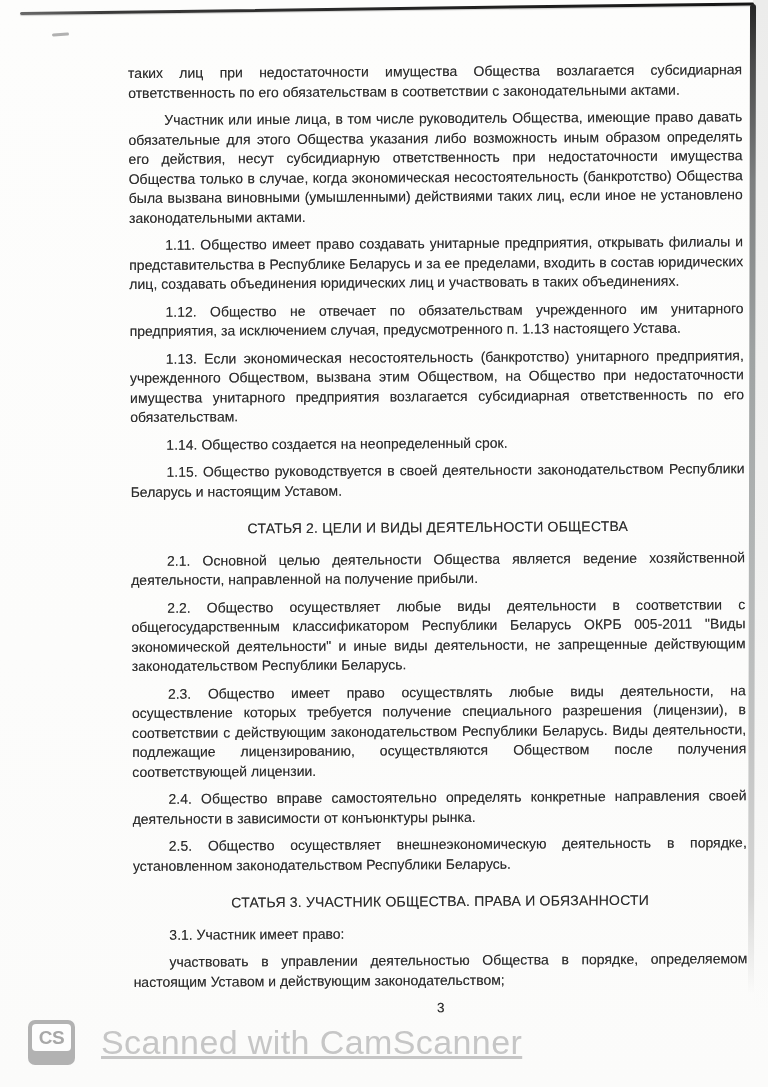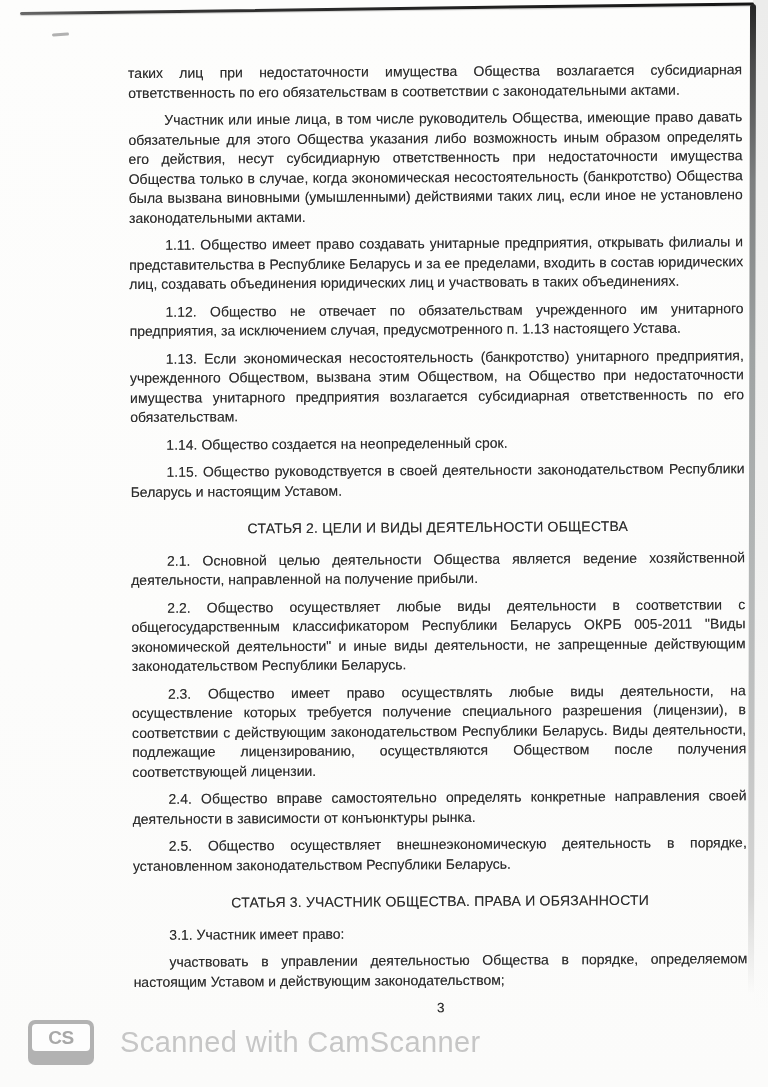--- a/index.html
+++ b/index.html
@@ -96,45 +96,46 @@
   
   .watermark {
     position: absolute;
     left: 28px; top: 1020px;
     display: flex;
     align-items: center;
     gap: 26px;
   }
   .cs-logo {
     position: relative;
-    width: 66px; height: 45px;
+    width: 47px; height: 45px;
     background: #b2b2b2;
     border-radius: 7px;
     flex: 0 0 auto;
     padding-left: 36px;
   }
   .cs-logo .cs-inner {
     position: absolute;
     left: 4px; right: 4px; top: 4px;
     height: 27px;
     background: #fdfdfd;
     border-radius: 4px;
     display: flex;
     align-items: center;
     justify-content: center;
     font-weight: 700;
     font-size: 19px;
     letter-spacing: -0.5px;
     color: #a8a8a8;
   }
   .watermark-text {
-    font-size: 29px;
+    font-size: 34px;
     color: #c6c6c6;
     letter-spacing: 0.4px;
     white-space: nowrap;
+    text-decoration: underline;
   }
 </style>
 </head>
 <body>
 
 <div class="paper">
   <div class="right-strip"></div>
   <div class="edge-top"></div>
   <div class="edge-right"></div>
   <div class="artifact-dash"></div>

